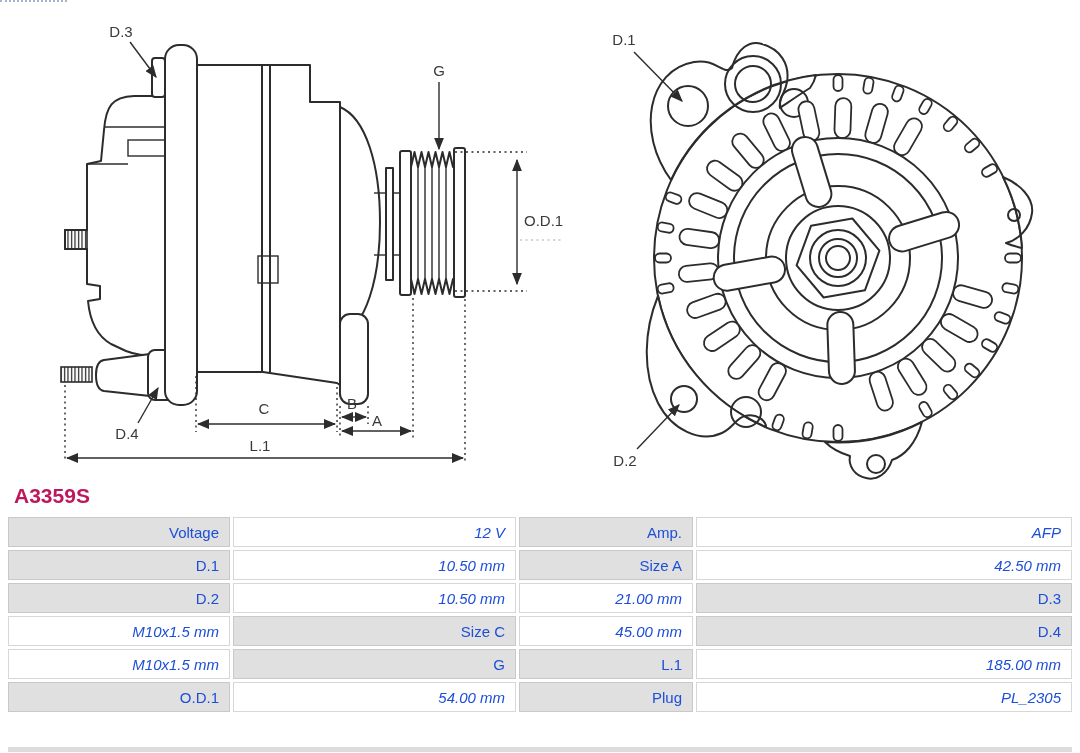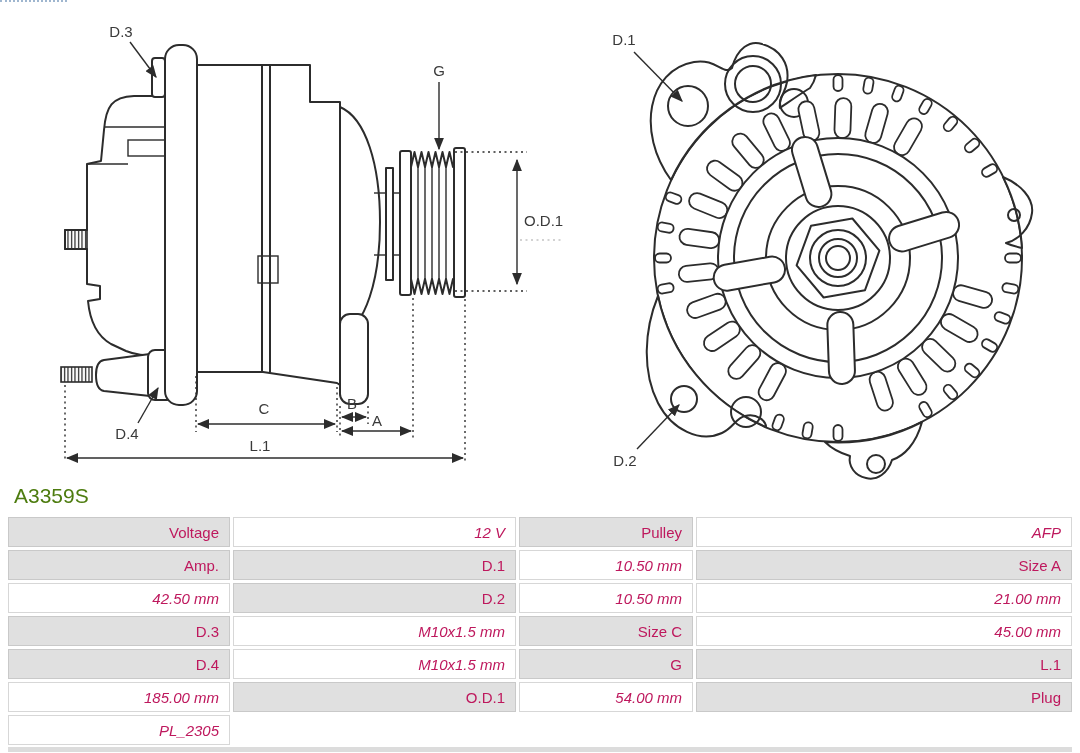--- a/index.html
+++ b/index.html
@@ -2,26 +2,26 @@
 <html><head>
 <meta charset="utf-8">
 <style>
   html,body{margin:0;padding:0;background:#ffffff;}
   .page{position:relative;width:1080px;height:753px;background:#ffffff;overflow:hidden;
         font-family:"Liberation Sans",sans-serif;}
   .edge-artifact{position:absolute;left:0;top:0;width:67px;height:0;
         border-top:2px dotted #9fb6cf;}
   .drawing{position:absolute;left:0;top:0;}
   .part-number{position:absolute;left:14px;top:484px;font-size:21px;line-height:24px;
-        color:#4d7c0f;font-weight:400;}
+        color:#be185d;font-weight:700;}
   .spec-table{position:absolute;left:8px;top:517px;width:1064px;
         display:grid;grid-template-columns:222px 283px 174px 1fr;
         grid-auto-rows:30px;gap:3px;}
   .cell{display:flex;align-items:center;justify-content:flex-end;
-        padding-right:10px;font-size:15px;color:#be185d;box-sizing:border-box;}
+        padding-right:10px;font-size:15px;color:#1d4ed8;box-sizing:border-box;}
   .cell.lbl{background:#e0e0e0;border:1px solid #c9c9c9;}
   .cell.val{background:#ffffff;border:1px solid #d7d7d7;font-style:italic;}
   .table-footer{position:absolute;left:8px;top:747px;width:1064px;height:5px;background:#dcdcdc;}
   
   .ln{fill:none;stroke:#2c2c2c;stroke-width:2;stroke-linejoin:round;stroke-linecap:round;}
   .fw{fill:#ffffff;stroke:#2c2c2c;stroke-width:2;stroke-linejoin:round;}
   .thin{fill:none;stroke:#2c2c2c;stroke-width:1.4;}
   .dot{fill:none;stroke:#2c2c2c;stroke-width:1.4;stroke-dasharray:2 3.5;}
   .dotg{fill:none;stroke:#c4c4c4;stroke-width:1.4;stroke-dasharray:2 3.5;}
   .dim{fill:none;stroke:#2c2c2c;stroke-width:1.4;}
@@ -211,24 +211,23 @@
       <text class="dlab" x="624" y="45" text-anchor="middle">D.1</text>
       <text class="dlab" x="625" y="466" text-anchor="middle">D.2</text>
     </g>
   </svg>
 
   <div class="part-number">A3359S</div>
 
   <div class="spec-table">
     <div class="cell lbl">Voltage</div>
     <div class="cell val">12 V</div>
-    <div class="cell lbl">Pulley</div>
+    <div class="cell lbl">Amp.</div>
+
     <div class="cell val">AFP</div>
-
-    <div class="cell lbl">Amp.</div>
     <div class="cell lbl">D.1</div>
     <div class="cell val">10.50 mm</div>
 
     <div class="cell lbl">Size A</div>
     <div class="cell val">42.50 mm</div>
     <div class="cell lbl">D.2</div>
     <div class="cell val">10.50 mm</div>
 
     <div class="cell val">21.00 mm</div>
     <div class="cell lbl">D.3</div>

